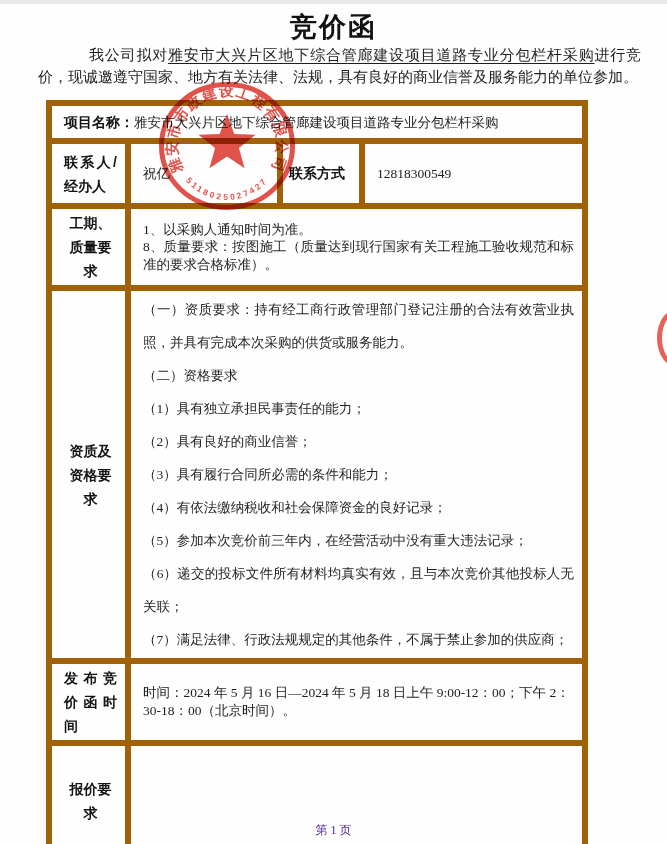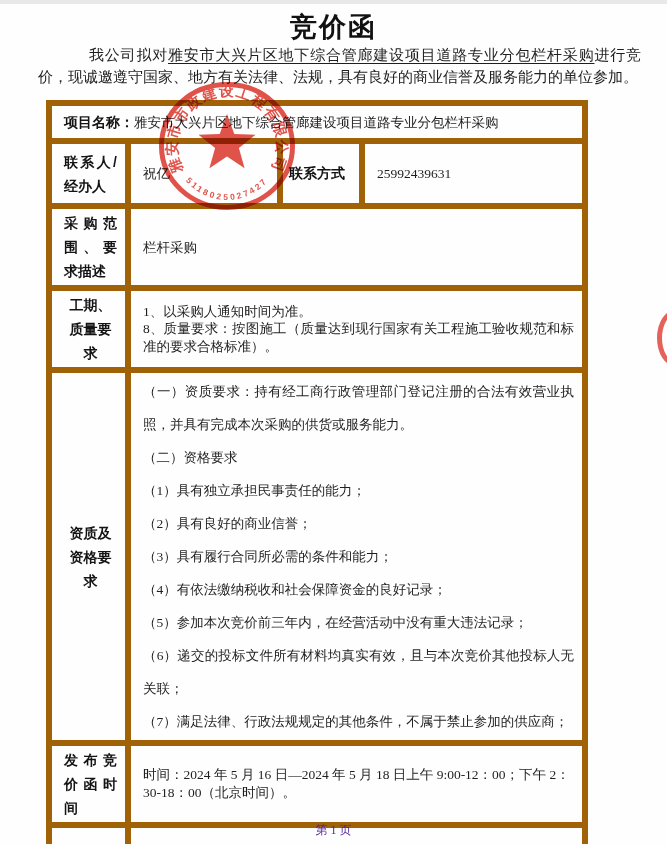--- a/index.html
+++ b/index.html
@@ -79,28 +79,24 @@
     <tbody>
         <tr>
       <td colspan="4" style="height:28px"><span class="blbl">项目名称：</span><span>雅安市大兴片区地下综合管廊建设项目道路专业分包栏杆采购</span></td>
     </tr>
 
 
     <tr>
       <td class="lbl just" style="height:55px">联系人/经办人</td>
       <td class="vtop">祝亿</td>
       <td class="vtop blbl" style="padding-left:6px">联系方式</td>
-      <td class="vtop">25992439631</td>
+      <td class="vtop">12818300549</td>
     </tr>
 
 
-    <tr>
-      <td class="lbl just" style="height:53px">采购范围、要求描述</td>
-      <td colspan="3" class="vtop">栏杆采购</td>
-    </tr>
 
     <tr>
       <td class="lbl" style="height:60px">工期、质量要求</td>
       <td colspan="3" class="vtop">
         <div class="sched-item">1、以采购人通知时间为准。</div>
         <div class="sched-item">8、质量要求：按图施工（质量达到现行国家有关工程施工验收规范和标准的要求合格标准）。</div>
       </td>
     </tr>
 
     <tr>

